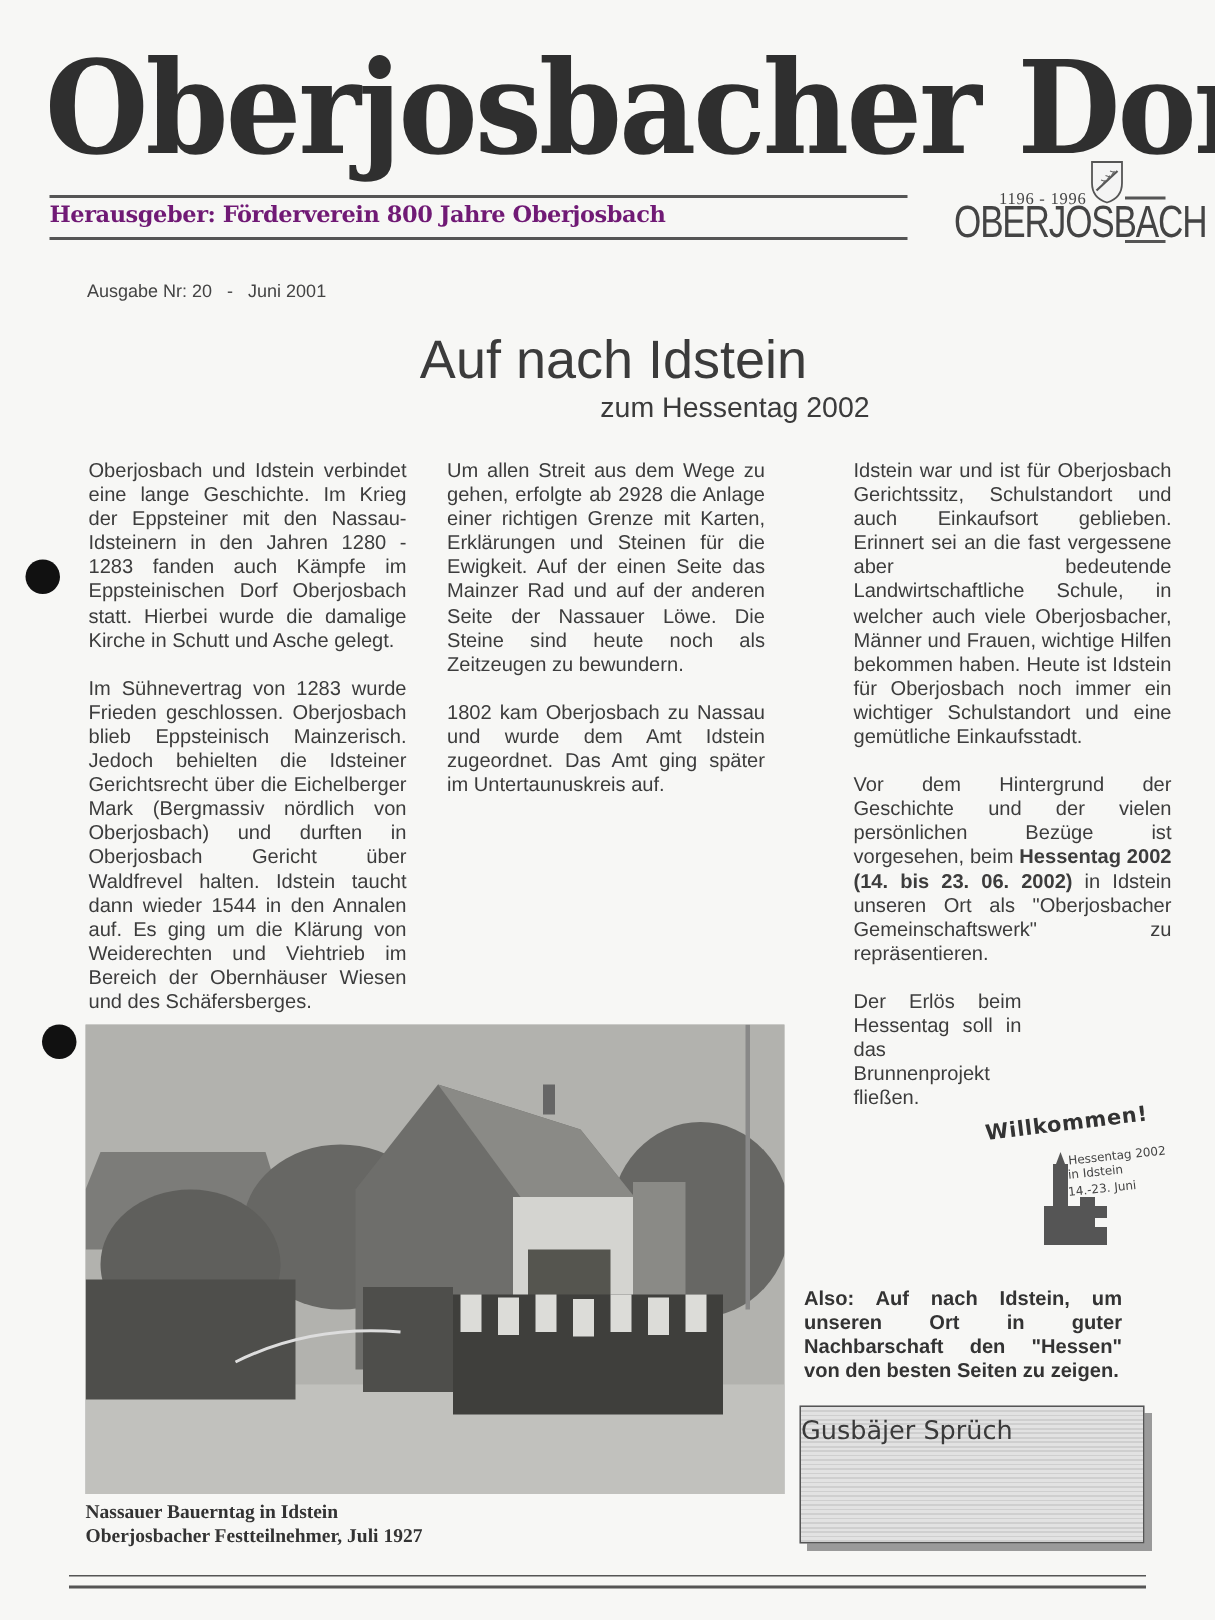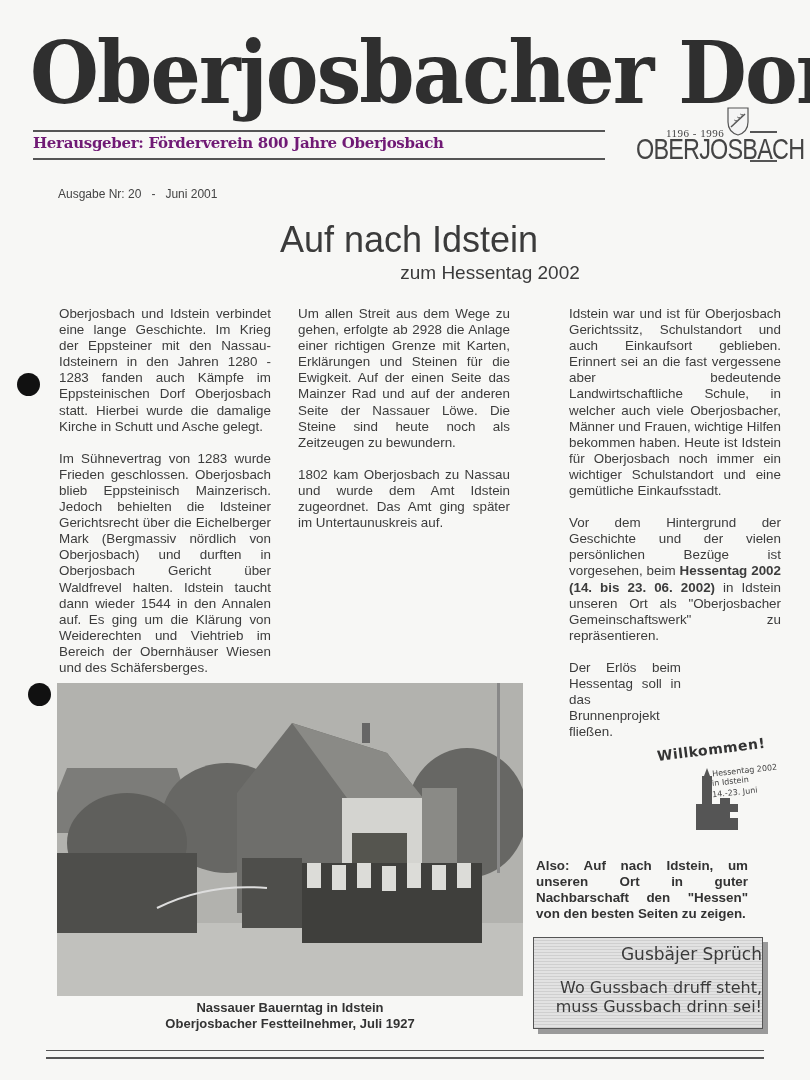--- a/index.html
+++ b/index.html
@@ -34,29 +34,29 @@
   .col p { margin-bottom: 16px; }
   .c1 { left: 59px; top: 306px; width: 212px; }
   .c2 { left: 298px; top: 306px; width: 212px; }
   .c3 { left: 536px; top: 306px; width: 212px; margin-left: 33px; }
   .bold { font-weight: bold; }
   .c3-bottom { position: absolute; left: 536px; top: 858px; width: 212px; font-size: 13.4px; line-height: 16.1px; font-weight: bold; color: #333; text-align: justify; }
 
   .punch { position: absolute; width: 23px; height: 23px; border-radius: 50%; background: #111; }
 
   .photo { position: absolute; left: 57px; top: 683px; width: 466px; height: 313px; background: #a5a5a2; overflow: hidden; }
-  .caption { position: absolute; left: 57px; top: 1000px; width: 466px; text-align: center; font-weight: bold; font-size: 13px; line-height: 16px; color: #333; }
+  .caption { position: absolute; left: 57px; top: 1000px; width: 466px; font-weight: bold; font-size: 13px; line-height: 16px; color: #333; font-family: Liberation Serif, serif; }
 
   .welcome { position: absolute; left: 654px; top: 742px; width: 140px; height: 88px; }
   .welcome-title { position: absolute; left: 4px; top: 6px; font-family: "DejaVu Sans", sans-serif; font-weight: bold; font-size: 14px; color: #333; transform: rotate(-7deg); transform-origin: left bottom; letter-spacing: 0.5px; }
   .welcome-line { position: absolute; font-size: 8px; color: #444; font-family: "DejaVu Sans", sans-serif; transform: rotate(-6deg); }
 
   .spruch { position: absolute; left: 533px; top: 937px; width: 230px; height: 92px;
     background: repeating-linear-gradient(0deg, #cfcfcf 0 1px, #e2e2e2 1px 3px), #e0e0e0;
-    border: 1.5px solid #555; box-shadow: 5px 5px 0 #9a9a9a; text-align: right; color: #3a3a3a; font-family: "DejaVu Sans", sans-serif; }
+    border: 1.5px solid #555; box-shadow: 5px 5px 0 #9a9a9a; text-align: left; color: #3a3a3a; font-family: "DejaVu Sans", sans-serif; }
   .spruch-title { margin-top: 6px; font-size: 17px; }
   .spruch-text { margin-top: 14px; font-size: 16px; line-height: 19px; }
 </style>
 </head>
 <body>
 
 <div class="masthead-title">Oberjosbacher Dorfzeitung</div>
 <div class="rule" style="left:33px; top:130px; width:572px;"></div>
 <div class="publisher">Herausgeber: Förderverein 800 Jahre Oberjosbach</div>
 <div class="rule" style="left:33px; top:158px; width:572px;"></div>
@@ -149,20 +149,16 @@
     </g>
   </svg>
 </div>
 <div class="caption">
   <div>Nassauer Bauerntag in Idstein</div>
   <div>Oberjosbacher Festteilnehmer, Juli 1927</div>
 </div>
 
 <div class="spruch">
   <div class="spruch-title">Gusbäjer Sprüch</div>
-  <div class="spruch-text">
-    <div>Wo Gussbach druff steht,</div>
-    <div>muss Gussbach drinn sei!</div>
-  </div>
 </div>
 
 <div class="rule" style="left:46px; top:1050px; width:718px; height:1px;"></div>
 <div class="rule" style="left:46px; top:1057px; width:718px;"></div>
 
 </body></html>

